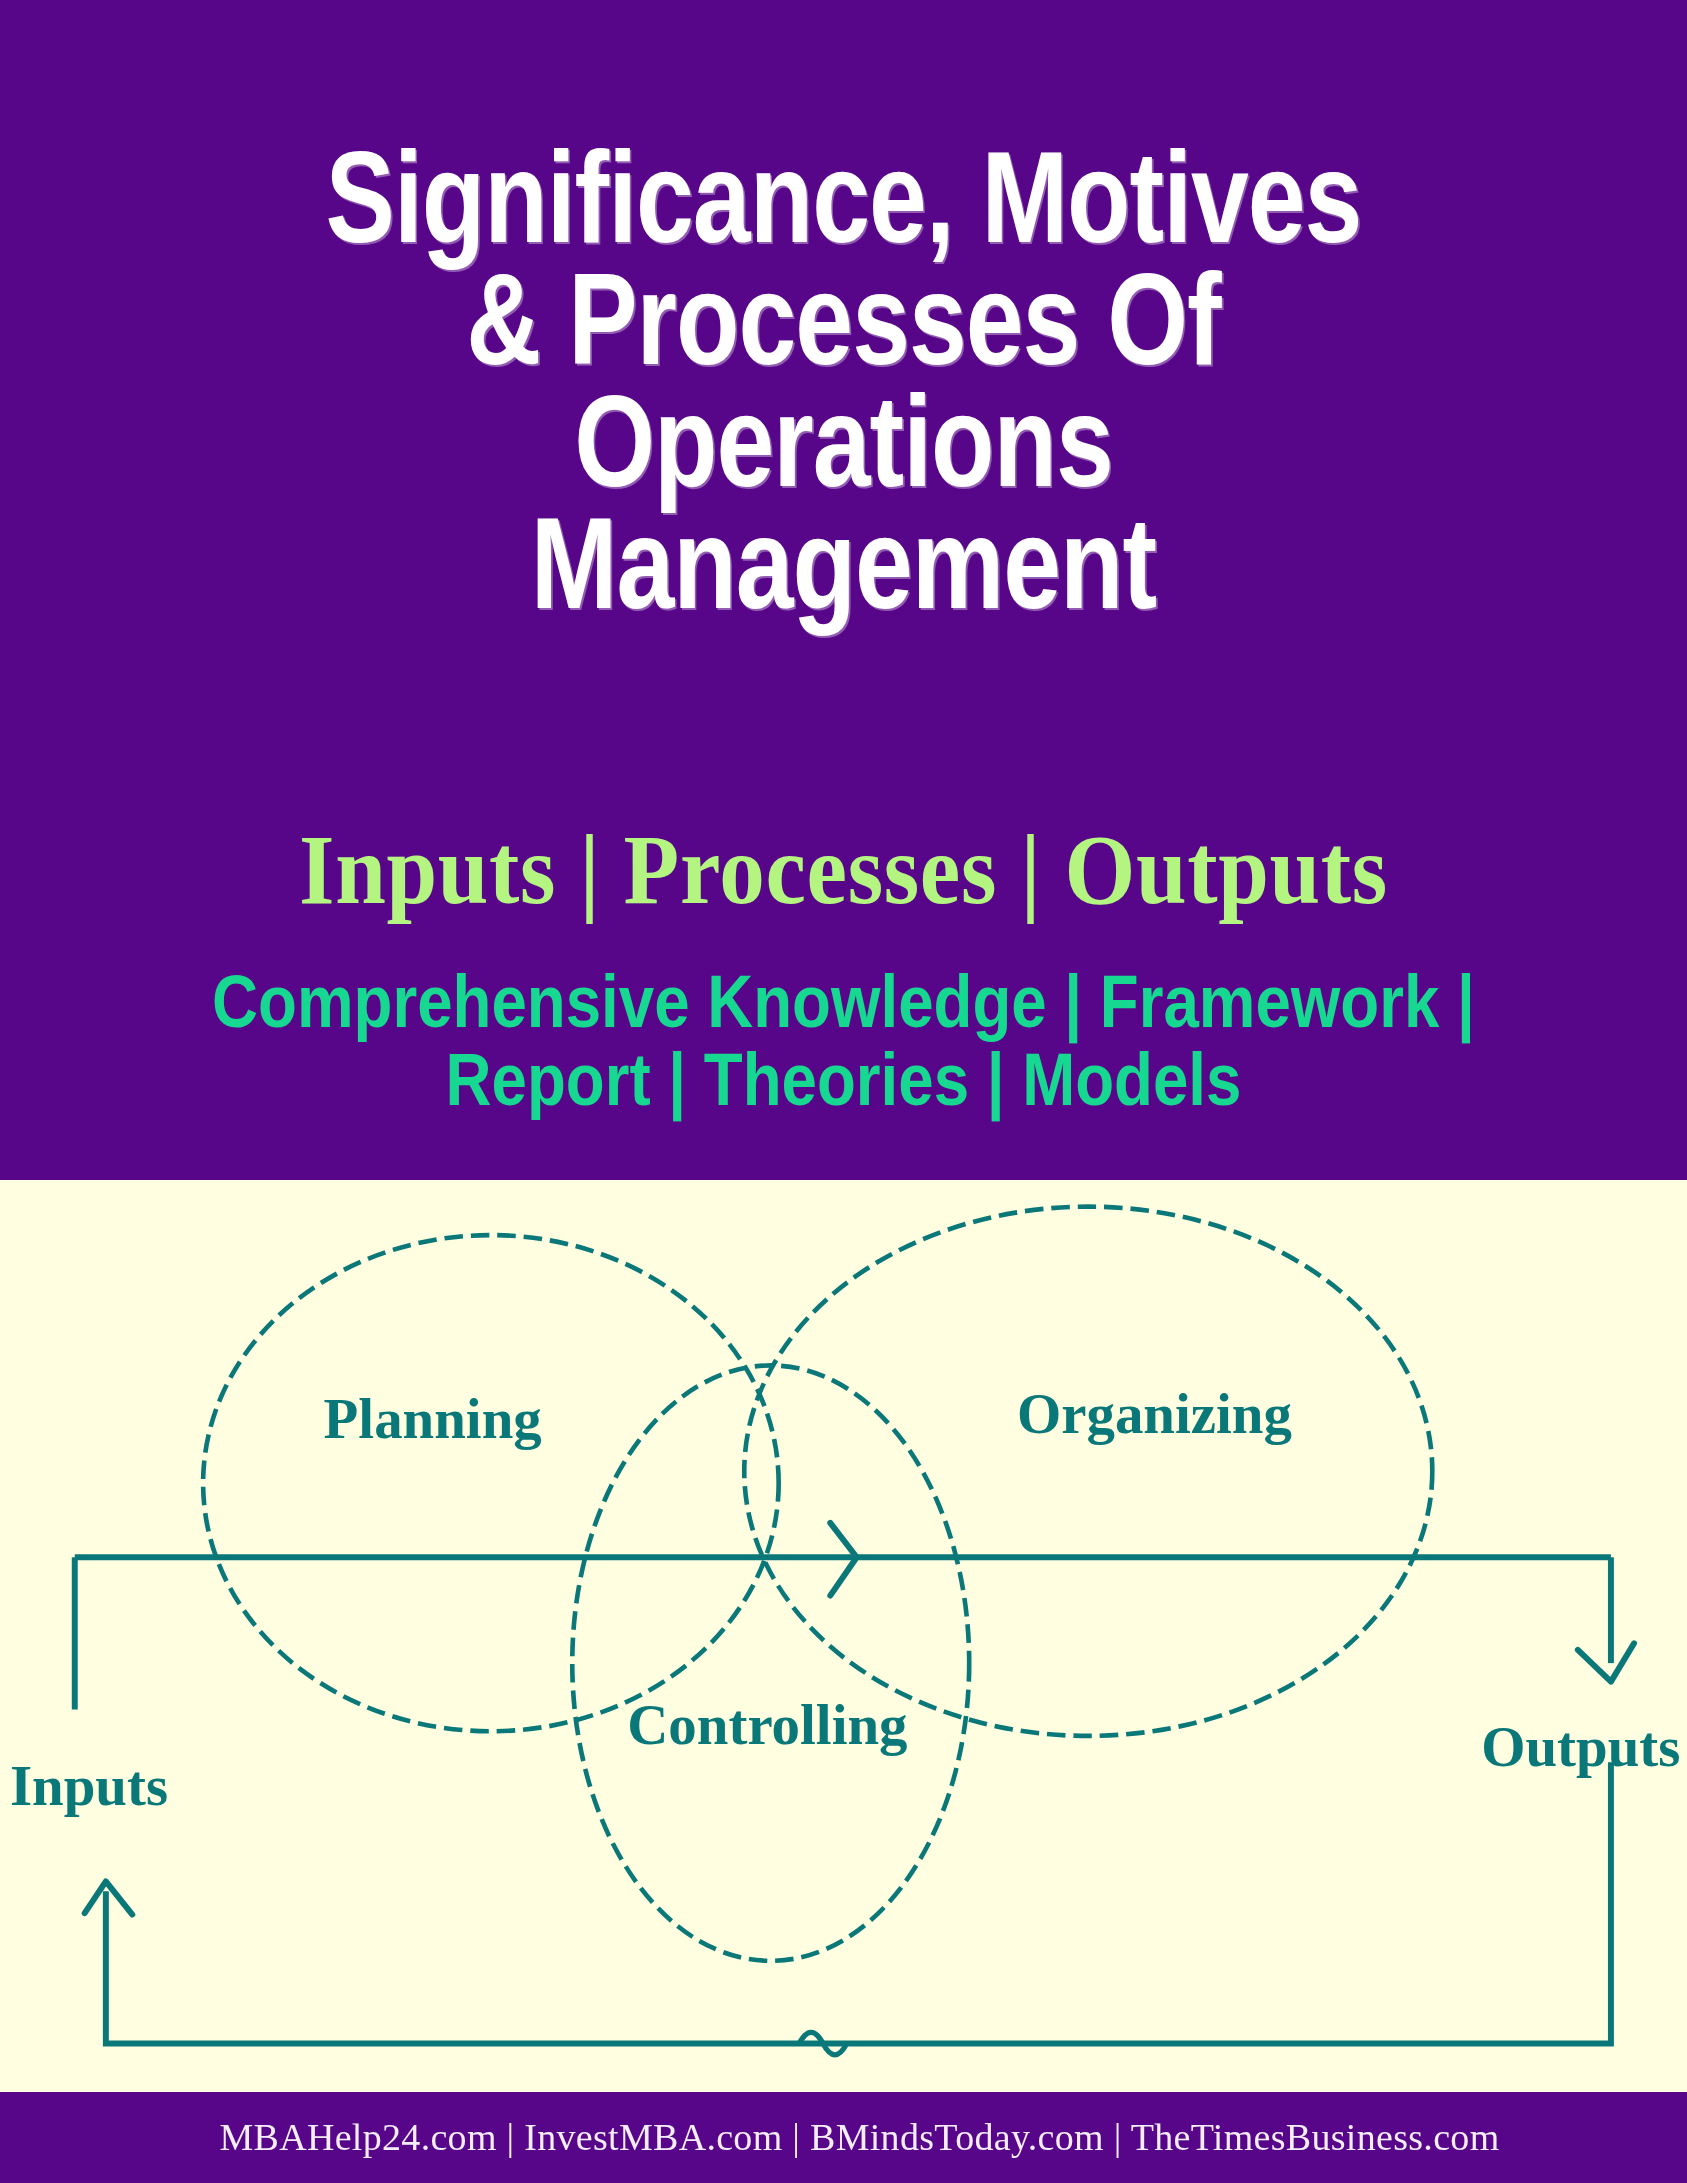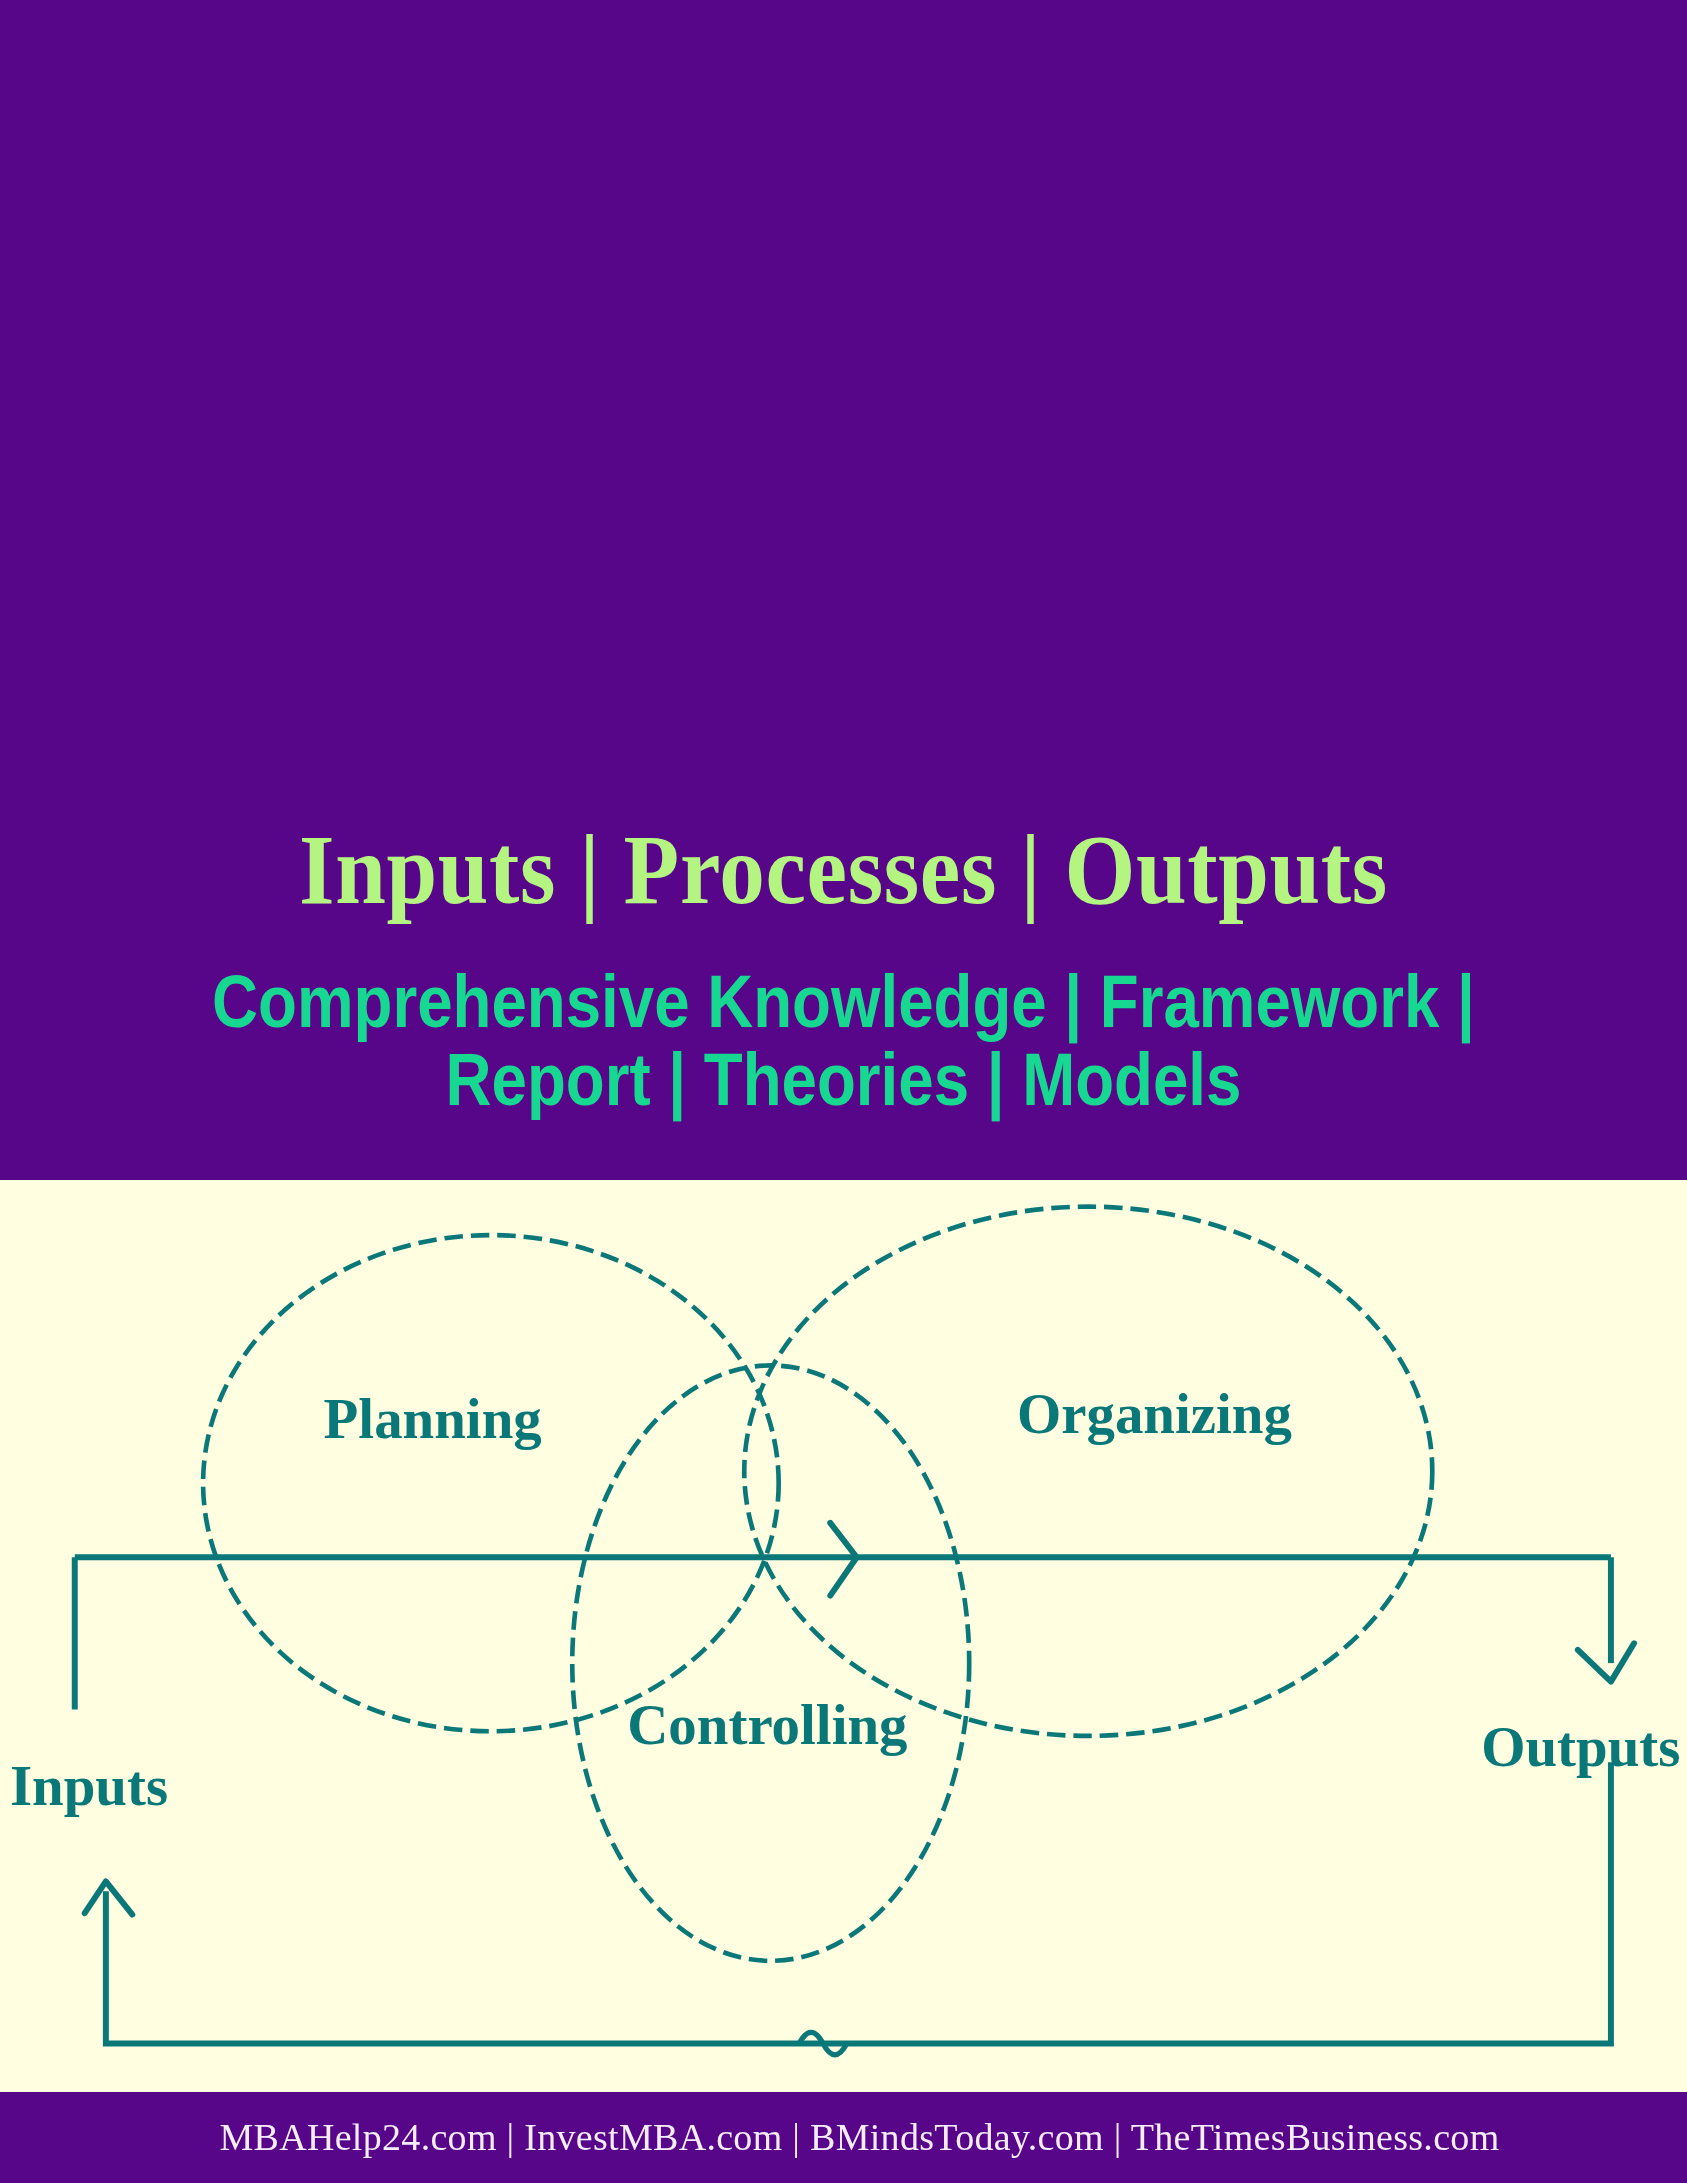--- a/index.html
+++ b/index.html
@@ -136,20 +136,26 @@
     margin-left: 16px;
   }
 </style>
 </head>
 <body>
 
 <div id="poster" style="background: rgb(255, 254, 224);">
 
   <div id="header" style="background: rgb(88, 6, 137);">
 
+    <div class="title-block">
+      <span class="title-line" style="color: rgb(255, 255, 255);">Significance, Motives</span>
+      <span class="title-line" style="color: rgb(255, 255, 255);">&amp; Processes Of</span>
+      <span class="title-line" style="color: rgb(255, 255, 255);">Operations</span>
+      <span class="title-line" style="color: rgb(255, 255, 255);">Management</span>
+    </div>
 
     <div class="subtitle-green" style="color: rgb(180, 245, 130);">Inputs | Processes | Outputs</div>
 
     <div class="subtitle-teal" style="color: rgb(23, 216, 145);">
       <span class="st-line">Comprehensive Knowledge | Framework  |</span>
       <span class="st-line">Report | Theories | Models</span>
     </div>
 
   </div>
 

